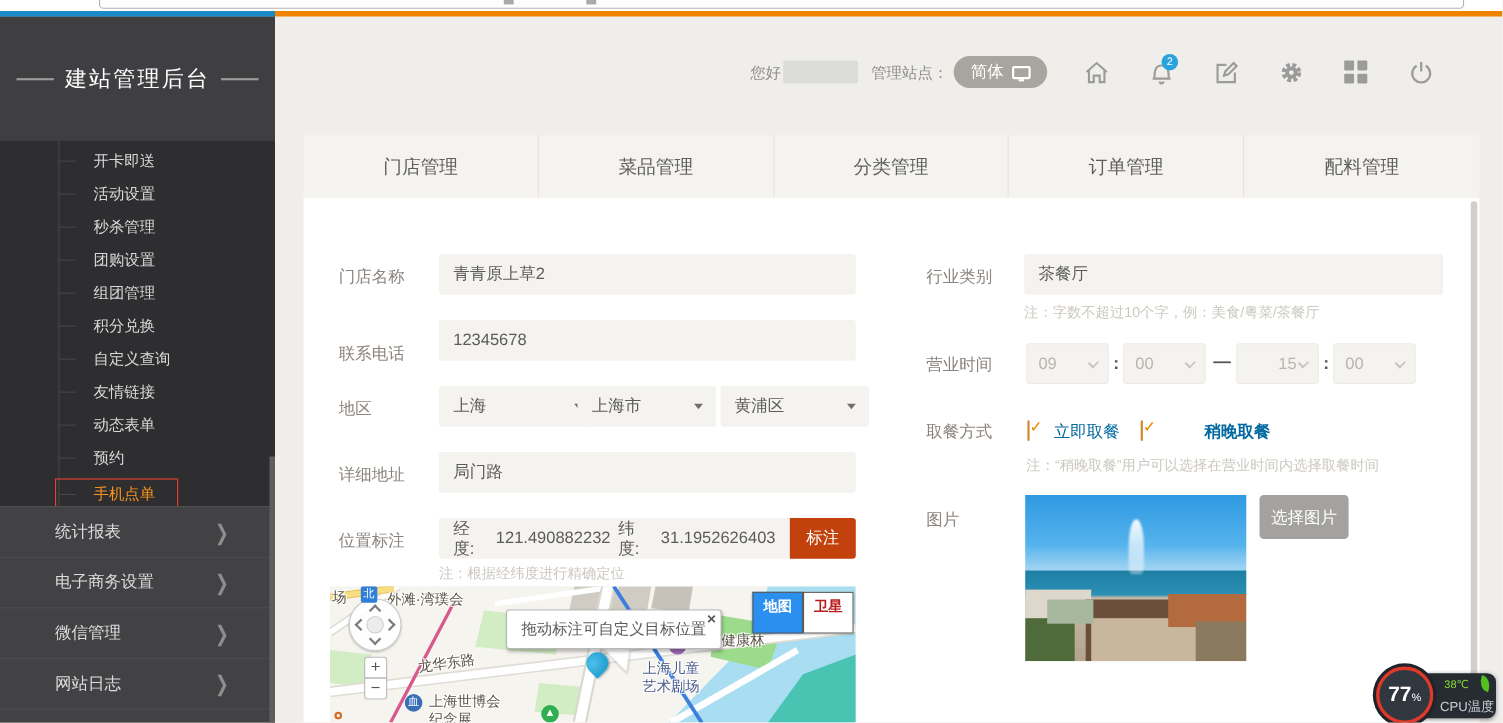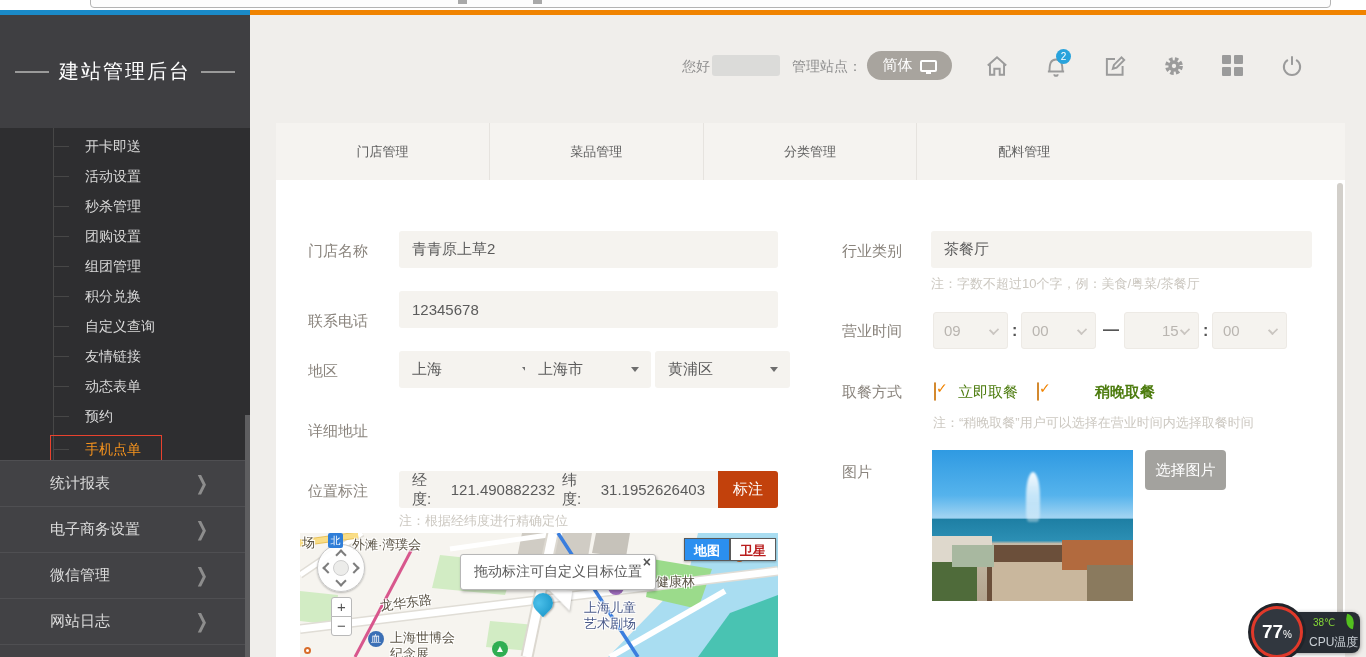--- a/index.html
+++ b/index.html
@@ -37,60 +37,60 @@
   .monitor { width:17px; height:12px; border:2px solid #fff; border-radius:2px; position:relative; }
   .monitor:after { content:""; position:absolute; left:4px; bottom:-4px; width:5px; height:2px; background:#fff; }
   .hicon { z-index:5; cursor:pointer; }
   .hicon svg { display:block; }
   .badge { left:1056px; top:49px; width:15px; height:15px; background:#29a3dc; border-radius:50%; color:#fff; font-size:10px; text-align:center; line-height:15px; z-index:6; }
   .grid-icon { left:1222px; top:55px; width:22px; height:22px; display:grid; grid-template-columns:9px 9px; grid-template-rows:9px 9px; gap:3px; }
   .grid-icon span { background:#9b9b9b; border-radius:1px; }
 
   
   .tabbar { left:276px; top:123px; width:1069px; height:57px; background:#f5f3f0; display:grid; grid-template-columns:repeat(5,1fr); z-index:4; }
-  .tab { display:flex; align-items:center; justify-content:center; color:#5f5f5f; font-size:13px; border-right:1px solid #e6e3df; cursor:pointer; }
+  .tab { display:flex; align-items:center; justify-content:center; color:#5f5f5f; font-size:17px; border-right:1px solid #e6e3df; cursor:pointer; }
   .tab:last-child { border-right:none; }
 
   
   .panel { left:276px; top:180px; width:1069px; height:477px; background:#fff; z-index:3; }
   .panel-scroll { left:1337px; top:183px; width:6px; height:470px; background:#d2cfca; border-radius:3px; z-index:7; }
 
   .flabel { color:#8a847d; font-size:15px; z-index:5; }
   .finput { background:#f5f3ef; border:none; border-radius:3px; color:#5b5b5b; font-size:15px; padding:0 13px; font-family:inherit; z-index:5; }
   .fselect { background:#f5f3ef; border-radius:3px; color:#5b5b5b; font-size:15px; display:flex; align-items:center; padding:0 13px; cursor:pointer; z-index:5; }
   .fselect .tri { position:absolute; right:12px; width:0; height:0; border-left:4px solid transparent; border-right:4px solid transparent; border-top:5px solid #6e6e6e; }
   .fnote { color:#ccc8c1; font-size:13px; z-index:5; }
   .gbtn { background:#c2410c; color:#fff; font-size:15px; border:none; display:flex; align-items:center; justify-content:center; cursor:pointer; z-index:5; }
   .hour-sel { position:absolute; height:37px; background:#f5f3ef; border:1px solid #edeae5; border-radius:3px; color:#b9b5b0; font-size:15px; display:flex; align-items:center; padding:0 10px; cursor:pointer; z-index:5; }
   .hour-sel .vee { position:absolute; right:9px; top:13px; width:8px; height:8px; border-left:2px solid #c9c5c0; border-bottom:2px solid #c9c5c0; transform:rotate(-45deg) scaleY(.8); }
   .hsep { color:#555; font-size:16px; font-weight:bold; z-index:5; }
   .chkbox { width:15px; height:15px; border:1px solid #d3892f; border-radius:2px; background:#fffefb; position:relative; cursor:pointer; z-index:5; }
   .chkbox:after { content:"✓"; position:absolute; left:1px; top:-3px; color:#f08300; font-size:14px; font-weight:bold; }
-  .chklabel { color:#4d7c0f; font-size:15px; z-index:5; cursor:pointer; }
+  .chklabel { color:#0369a1; font-size:15px; z-index:5; cursor:pointer; }
 
   
   .photo { left:932px; top:450px; width:201px; height:151px; overflow:hidden; z-index:5; cursor:pointer;
     background:linear-gradient(to bottom,#2f9ae2 0%,#55b3ec 30%,#9ed2f2 44%,#9ed2f2 45%,#1e7fa4 46%,#2c8fb4 60%,#c6bba8 62%,#b3a48e 100%); }
   .ph-block { position:absolute; }
   .fountain { position:absolute; left:94px; top:22px; width:14px; height:50px; background:linear-gradient(to bottom, rgba(255,255,255,.95), rgba(255,255,255,.35)); border-radius:50% 50% 20% 20%; filter:blur(1px); }
 
   
   .map { left:300px; top:533px; width:478px; height:124px; overflow:hidden; background:#f6f4ef; z-index:6; cursor:grab; }
   .map svg { position:absolute; left:0; top:0; }
   .mlabel { position:absolute; color:#5b5446; font-size:13px; text-shadow:1px 1px 0 #fff,-1px -1px 0 #fff,1px -1px 0 #fff,-1px 1px 0 #fff; white-space:nowrap; z-index:3; }
   .pan { position:absolute; left:17px; top:11px; width:48px; height:48px; border-radius:50%; background:rgba(255,255,255,.9); border:1px solid #c8c8c8; box-shadow:0 1px 2px rgba(0,0,0,.25); z-index:4; }
   .pan .knob { position:absolute; left:15px; top:15px; width:16px; height:16px; border-radius:50%; background:#ececea; border:1px solid #cfcfcf; }
   .pan .ar { position:absolute; width:8px; height:8px; border-left:2px solid #7c7c7c; border-top:2px solid #7c7c7c; }
   .north { position:absolute; left:28px; top:0px; width:15px; height:15px; background:#2f7ed8; border-radius:2px; color:#fff; font-size:10px; text-align:center; line-height:15px; z-index:5; }
   .zoomctl { position:absolute; left:31px; top:64px; width:21px; z-index:4; }
   .zoomctl div { width:21px; height:20px; background:#fff; border:1px solid #b9b9b9; color:#555; font-size:15px; text-align:center; line-height:18px; cursor:pointer; }
   .zoomctl .zin { border-radius:3px 3px 0 0; }
   .zoomctl .zout { border-radius:0 0 3px 3px; margin-top:-1px; }
   .mtypes { position:absolute; right:2px; top:5px; display:flex; z-index:5; box-shadow:0 1px 2px rgba(0,0,0,.3); }
-  .mtypes div { height:23px; line-height:23px; padding:0 9px; font-size:13px; font-weight:bold; border:1px solid #5a5a5a; cursor:pointer; }
+  .mtypes div { height:38px; line-height:23px; padding:0 9px; font-size:13px; font-weight:bold; border:1px solid #5a5a5a; cursor:pointer; }
   .mt-map { background:#2b8ff0; color:#fff; border-right:none; }
   .mt-sat { background:#fff; color:#b91c1c; }
   .infown { position:absolute; left:160px; top:21px; width:196px; height:36px; background:#fff; border:1px solid #b7b7b7; border-radius:3px; box-shadow:1px 2px 3px rgba(0,0,0,.25); z-index:4; display:flex; align-items:center; justify-content:center; color:#5a5a5a; font-size:14px; }
   .infown .iw-close { position:absolute; right:4px; top:0px; color:#555; font-size:14px; font-weight:bold; cursor:pointer; line-height:14px; }
   .iw-tail { position:absolute; left:245px; top:56px; width:0; height:0; border-top:20px solid #fff; border-left:26px solid transparent; transform:rotate(8deg); filter:drop-shadow(1px 2px 1px rgba(0,0,0,.2)); z-index:4; }
   .pin { position:absolute; left:233px; top:60px; width:20px; height:20px; background:radial-gradient(circle at 35% 35%, #4cc0ea, #1693c6); border-radius:50% 50% 50% 0; transform:rotate(-45deg); box-shadow:1px 1px 2px rgba(0,0,0,.35); z-index:5; }
   .poi { position:absolute; width:16px; height:16px; border-radius:50%; color:#fff; font-size:10px; text-align:center; line-height:16px; z-index:3; }
   .dotpoi { position:absolute; width:7px; height:7px; border-radius:50%; background:#fff; border:2px solid #d86c2a; z-index:3; }
 
   
@@ -209,20 +209,23 @@
     <div class="tab">
         <span>门店管理</span>
       </div>
     <div class="tab">
         <span>菜品管理</span>
       </div>
     <div class="tab">
         <span>分类管理</span>
       </div>
     <div class="tab">
+        <span>订单管理</span>
+      </div>
+    <div class="tab">
         <span>配料管理</span>
       </div>
   </div>
 
   
   <div class="abs panel"></div>
   <div class="abs panel-scroll"></div>
 
   
   <span class="abs flabel" style="left:308px; top:242px;">门店名称</span>
@@ -239,20 +242,21 @@
   <div class="abs fselect" style="left:525px; top:351px; width:126px; height:37px;">
       <span>上海市</span>
       <span class="tri"></span>
     </div>
   <div class="abs fselect" style="left:655px; top:351px; width:135px; height:37px;">
       <span>黄浦区</span>
       <span class="tri"></span>
     </div>
 
   <span class="abs flabel" style="left:308px; top:422px;">详细地址</span>
+  <input class="abs finput" style="left: 399px; top: 411px; width: 379px; height: 37px;" value="局门路">
 
   <span class="abs flabel" style="left:308px; top:482px;">位置标注</span>
   <div class="abs fselect" style="left:399px; top:471px; width:319px; height:37px; border-radius:3px 0 0 3px; cursor:default; gap:7px;">
     <span>经度:</span>
     <span>121.490882232</span>
     <span>纬度:</span>
     <span>31.1952626403</span>
   </div>
   <button class="abs gbtn" style="left:718px; top:471px; width:60px; height:37px; border-radius:0 3px 3px 0;">标注</button>
   <span class="abs fnote" style="left:399px; top:512px;">注：根据经纬度进行精确定位</span>

